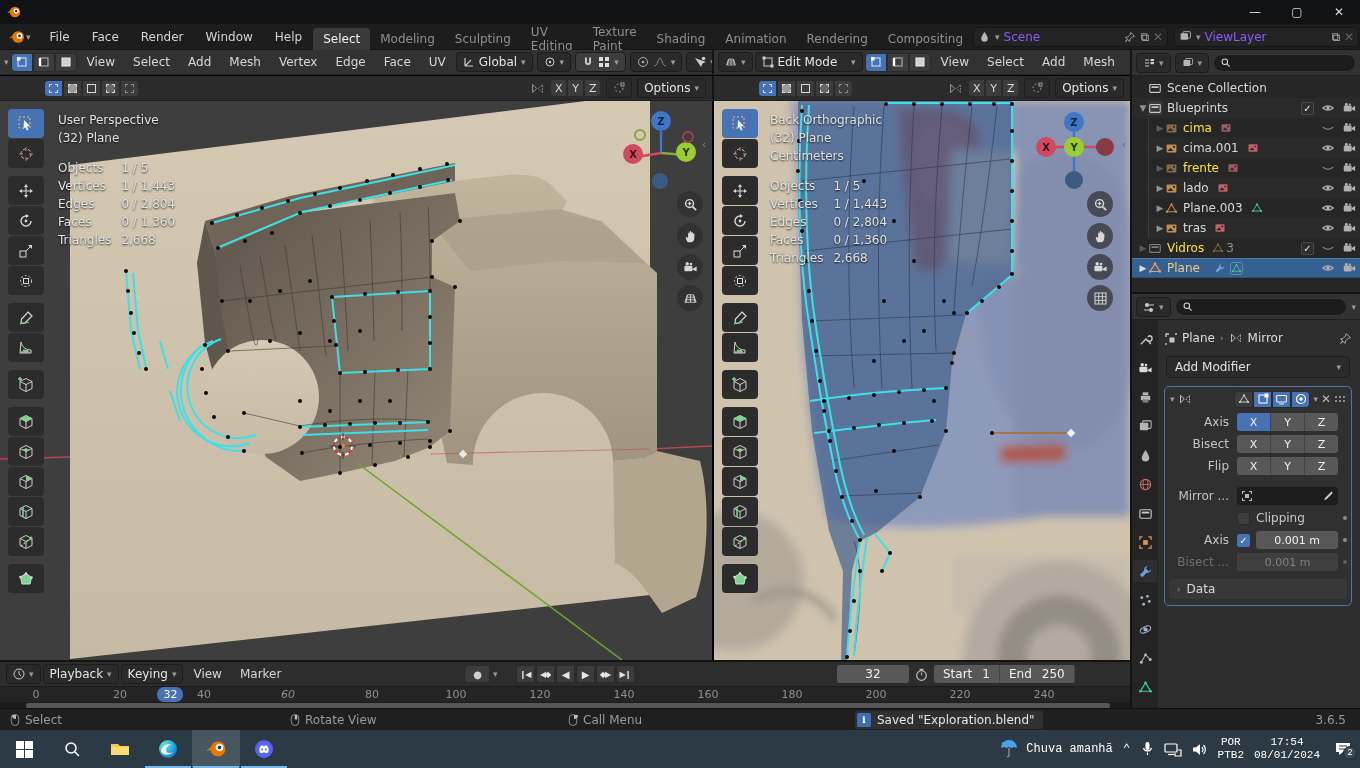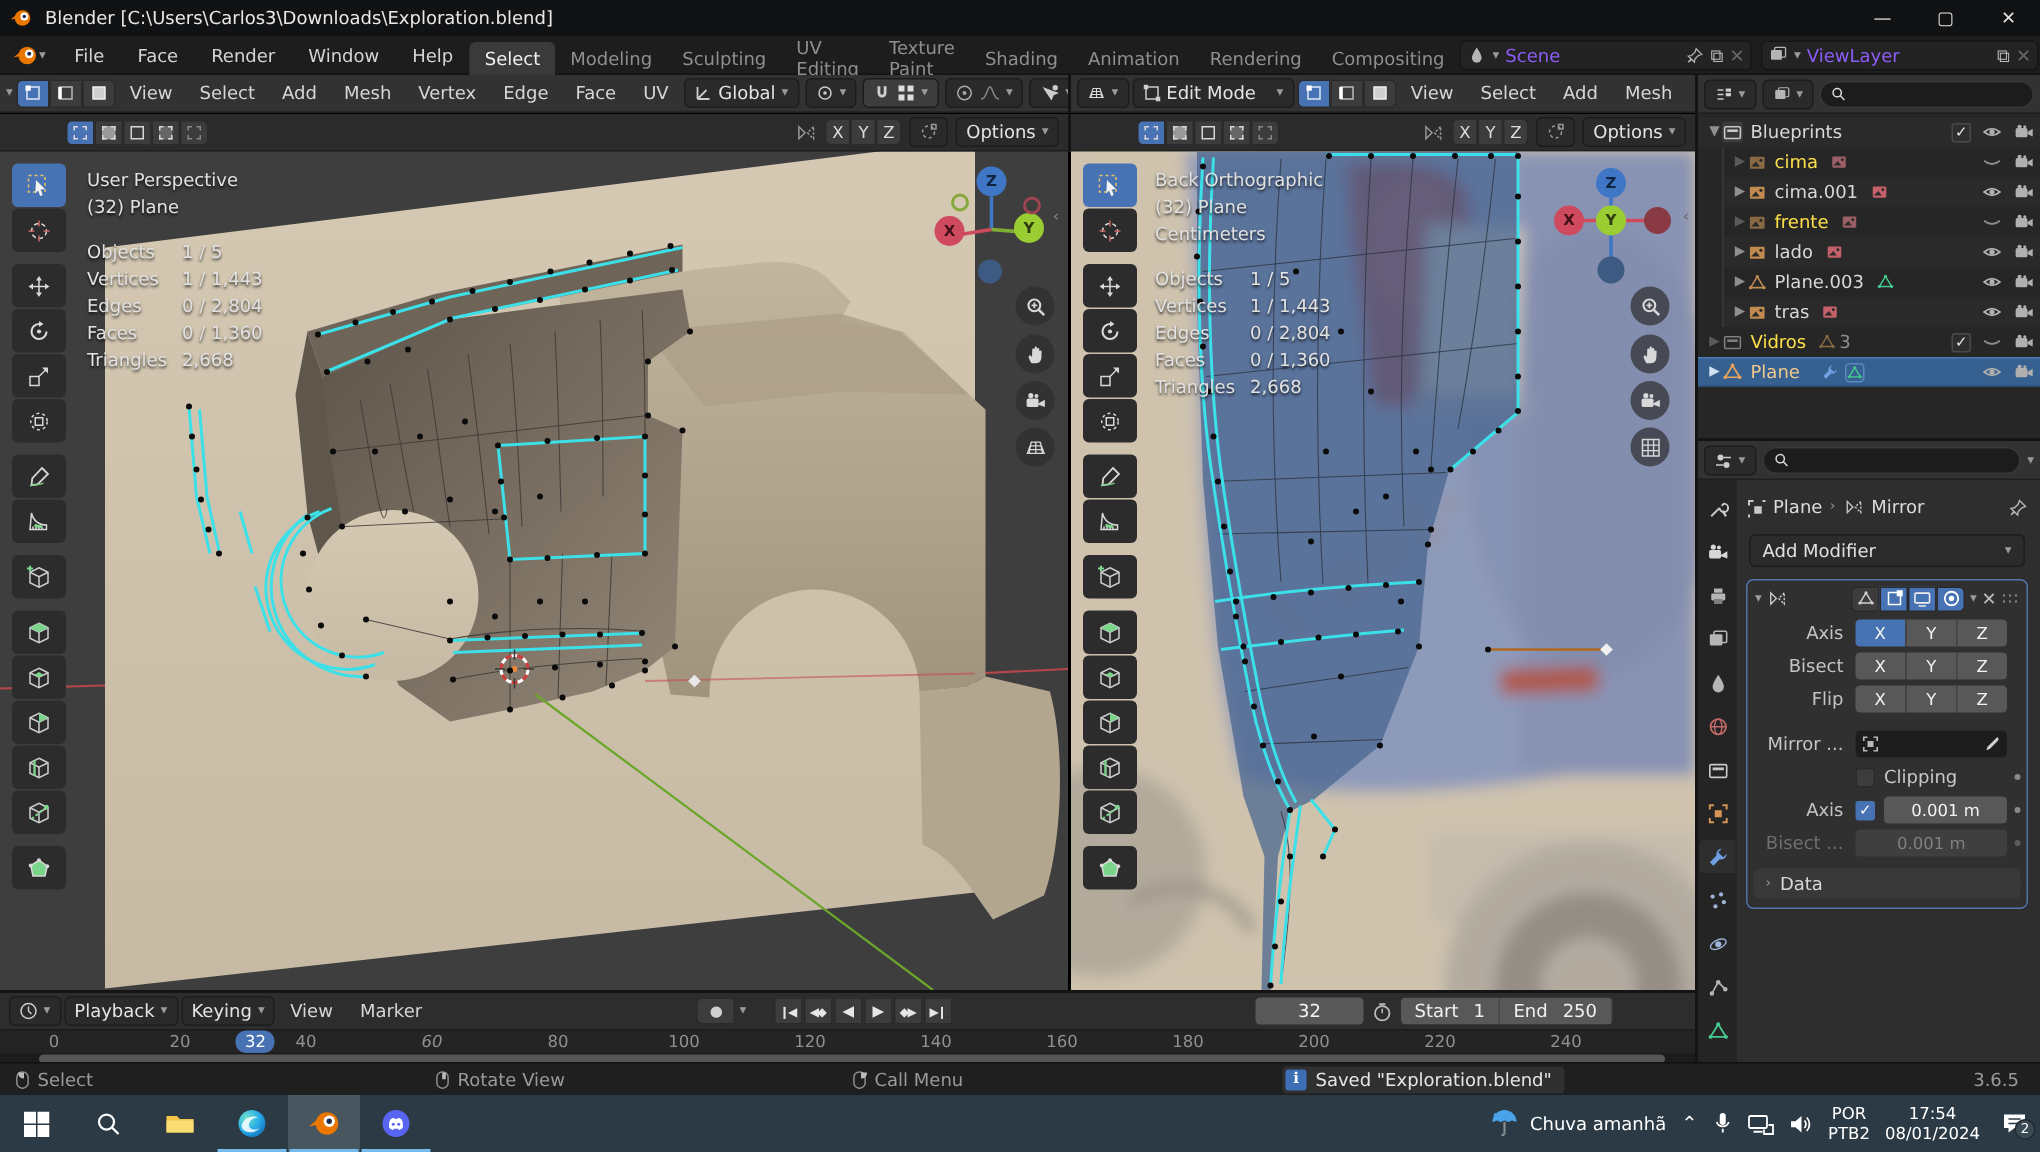--- a/index.html
+++ b/index.html
@@ -103,21 +103,21 @@
   .rangegrp { display:flex; height:18px; border-radius:3px; overflow:hidden; }
   .rangegrp .seg { background:#585858; color:#f0f0f0; display:flex; align-items:center; padding:0 9px; gap:10px; border-right:1px solid #454545; }
 
   
   .statusbar { left:0; top:708px; width:1360px; height:22px; background:#1f1f1f; border-top:1px solid #101010; display:flex; align-items:center; color:#9a9a9a; }
   .sb-item { display:flex; align-items:center; gap:5px; position:absolute; }
   .saved-pill { position:absolute; left:855px; display:flex; align-items:center; gap:6px; background:#303030; border-radius:3px; height:18px; padding:0 8px 0 2px; color:#e6e6e6; }
   .info-ic { width:14px; height:14px; background:#3d6fb4; border-radius:2px; color:#fff; font-weight:bold; font-size:10px; display:flex; align-items:center; justify-content:center; font-family:"DejaVu Serif",serif; }
 
   
-  .taskbar { left:0; top:730px; width:1360px; height:38px; background:#2b3a44; display:flex; align-items:stretch; color:#fff; }
+  .taskbar { left:0; top:730px; width:1360px; height:38px; background:#2b3a44; display:flex; align-items:stretch; color:#fff;font-family:Liberation Mono, monospace; }
   .tb-btn { width:48px; display:flex; align-items:center; justify-content:center; position:relative; }
   .tb-btn.running::after { content:""; position:absolute; left:1px; right:1px; bottom:0; height:2px; background:#76b9ed; }
   .tb-btn.activeapp { background:#47565f; }
   .tray { margin-left:auto; display:flex; align-items:center; gap:10px; padding-right:8px; font-size:12px; }
   .tray .two { line-height:13px; font-size:11px; text-align:center; }
   .badge { position:absolute; right:-5px; bottom:-3px; width:14px; height:14px; border-radius:50%; background:#3c4a54; border:1px solid #202a30; color:#fff; font-size:9px; display:flex; align-items:center; justify-content:center; }
 </style>
 </head>
 <body>
 
@@ -247,21 +247,20 @@
     <symbol id="i-magnet" viewBox="0 0 16 16">
         <path d="M4 2 V8 A4 4 0 0 0 12 8 V2 H9.5 V8 A1.5 1.5 0 0 1 6.5 8 V2 Z" fill="#cfcfcf"></path>
       </symbol>
   </defs>
 </svg>
 
 <div class="abs titlebar">
   <svg width="16" height="16" style="margin-left:6px">
       <use href="#i-blender"></use>
     </svg>
-  <span class="ttl">Blender [C:\Users\Carlos3\Downloads\Exploration.blend]</span>
   <div class="win-controls">
     <div class="win-btn">—</div>
     <div class="win-btn">▢</div>
     <div class="win-btn">✕</div>
   </div>
 </div>
 
 <div class="abs menubar">
   <div class="menu-item" style="padding:0 8px">
     <svg width="18" height="18">
@@ -1146,20 +1145,27 @@
         </svg>
         <span class="chev">▾</span>
       </div>
     <div class="search">
         <svg width="11" height="11">
           <use href="#i-mag"></use>
         </svg>
       </div>
   </div>
   <div style="padding-top:2px">
+    <div class="orow">
+      <span style="width:10px"></span>
+        <svg width="14" height="14">
+          <use href="#i-collection"></use>
+        </svg>
+      <span class="lbl">Scene Collection</span>
+    </div>
     <div class="orow alt">
       <span class="disc">▼</span>
       <svg width="14" height="14" style="background:#3a3a3a;border-radius:2px">
           <use href="#i-collection"></use>
         </svg>
       <span class="lbl">Blueprints</span>
       <span class="trail">
           <span class="chk">✓</span>
           <svg width="14" height="14">
             <use href="#i-eye"></use>

